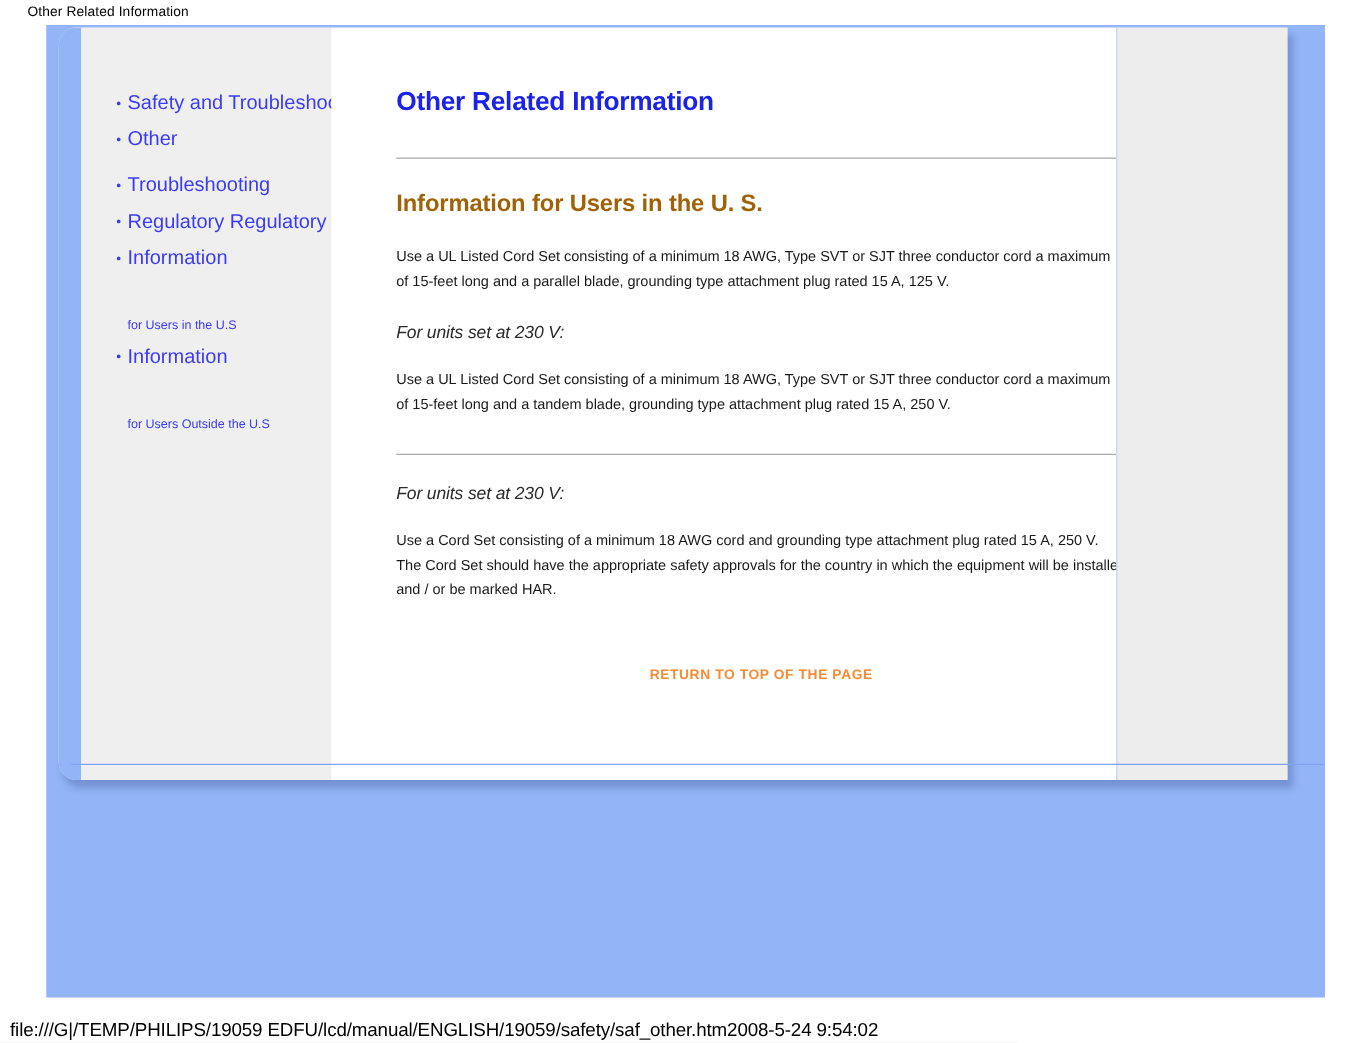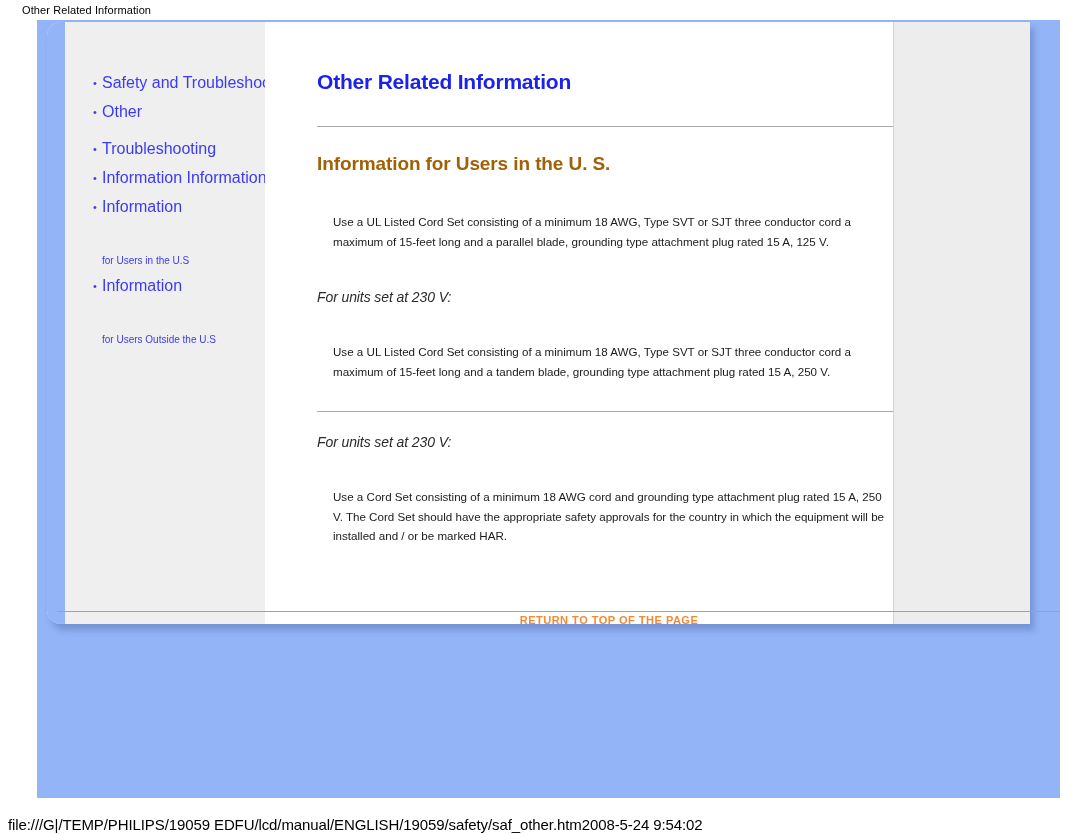--- a/index.html
+++ b/index.html
@@ -175,21 +175,21 @@
     font-weight: normal;
     font-style: italic;
     margin: 0;
     padding-top: 22px;
     letter-spacing: -0.1px;
   }
   p.body-text {
     color: #1a1a1a;
     font-size: 11.6px;
     line-height: 19.5px;
-    margin: 16px;
+    margin: 0;
     padding-top: 21px;
     text-align: left;
   }
   .rule-mid {
     height: 1px;
     background: #a9a9a9;
     margin-top: 30px;
     width: 100%;
   }
   .return-link {
@@ -252,21 +252,21 @@
       <div class="nav-gap-md"></div>
 
       <div class="nav-item">
         <span class="nav-bullet">•</span>
         <a class="nav-link" href="#">Troubleshooting</a>
       </div>
       <div class="nav-gap-sm"></div>
 
       <div class="nav-item">
         <span class="nav-bullet">•</span>
-        <a class="nav-link" href="#">Information Information</a>
+        <a class="nav-link" href="#">Regulatory Regulatory</a>
       </div>
       <div class="nav-gap-sm"></div>
 
       <div class="nav-item">
         <span class="nav-bullet">•</span>
         <a class="nav-link" href="#">Information</a>
       </div>
       <a class="nav-subline" href="#">for Users in the U.S</a>
       <div class="nav-gap-xs"></div>
 

